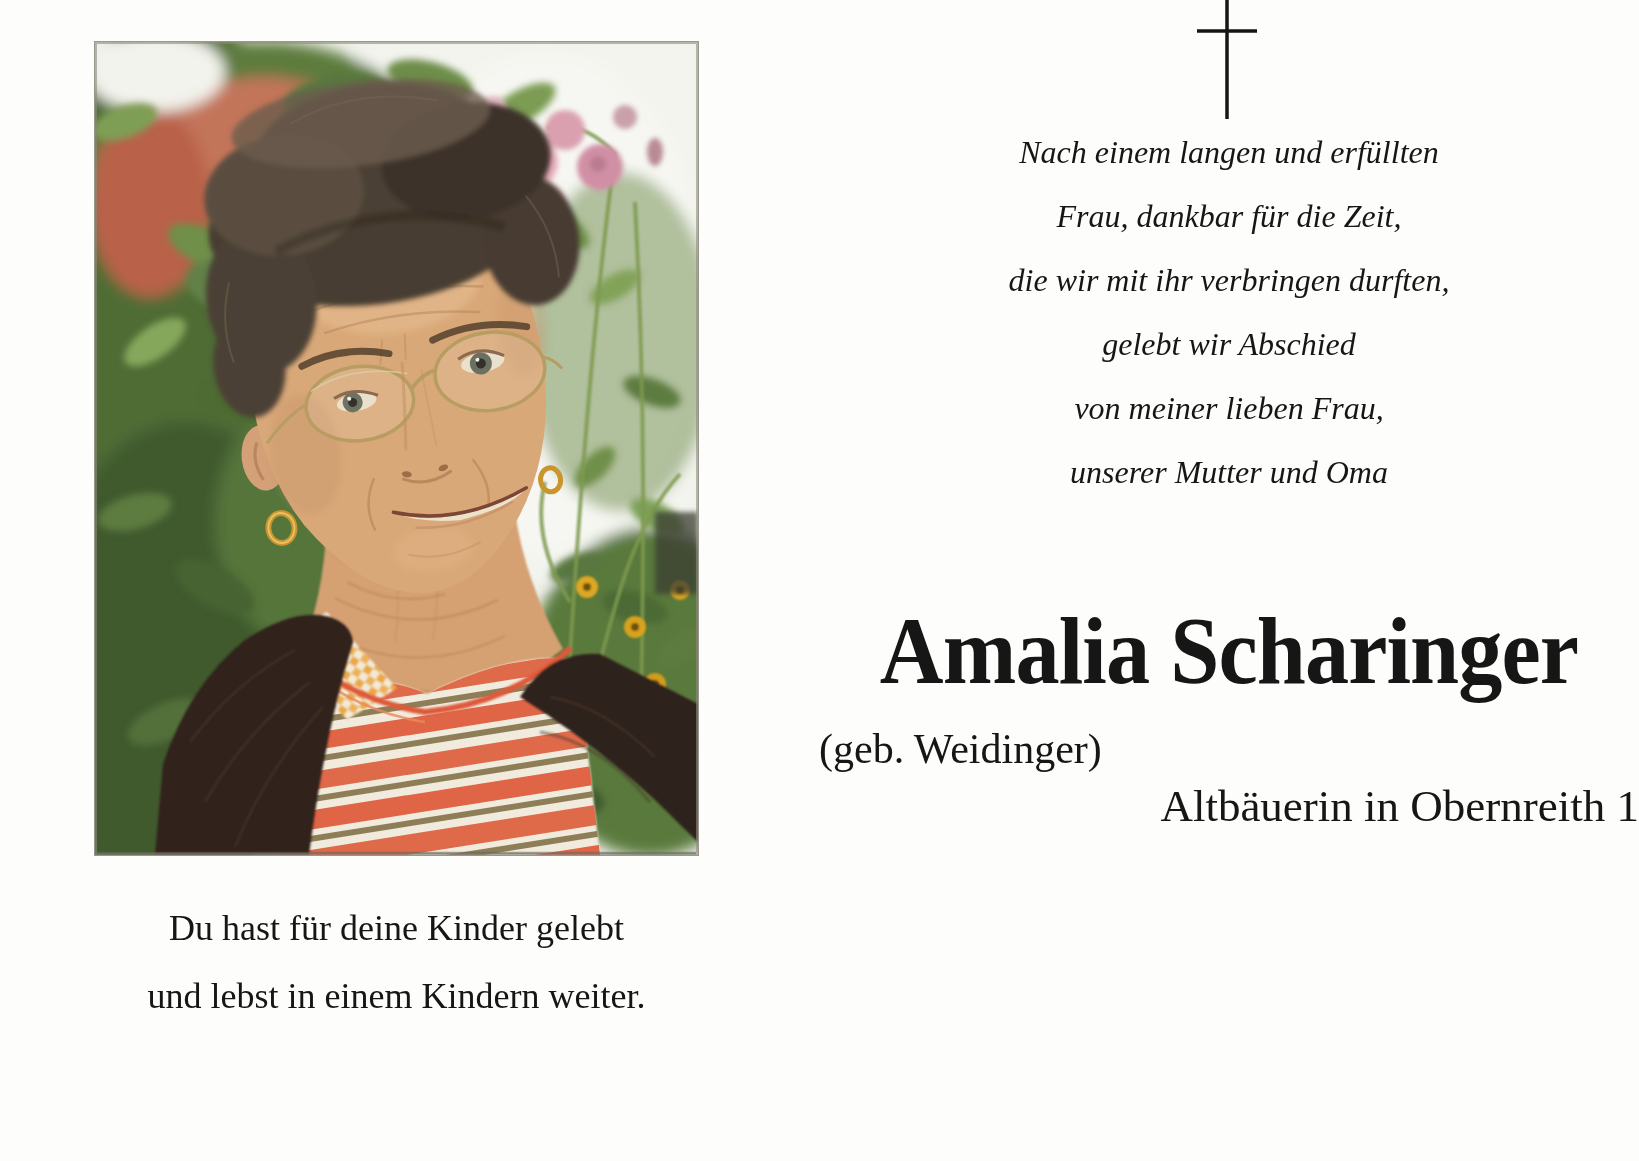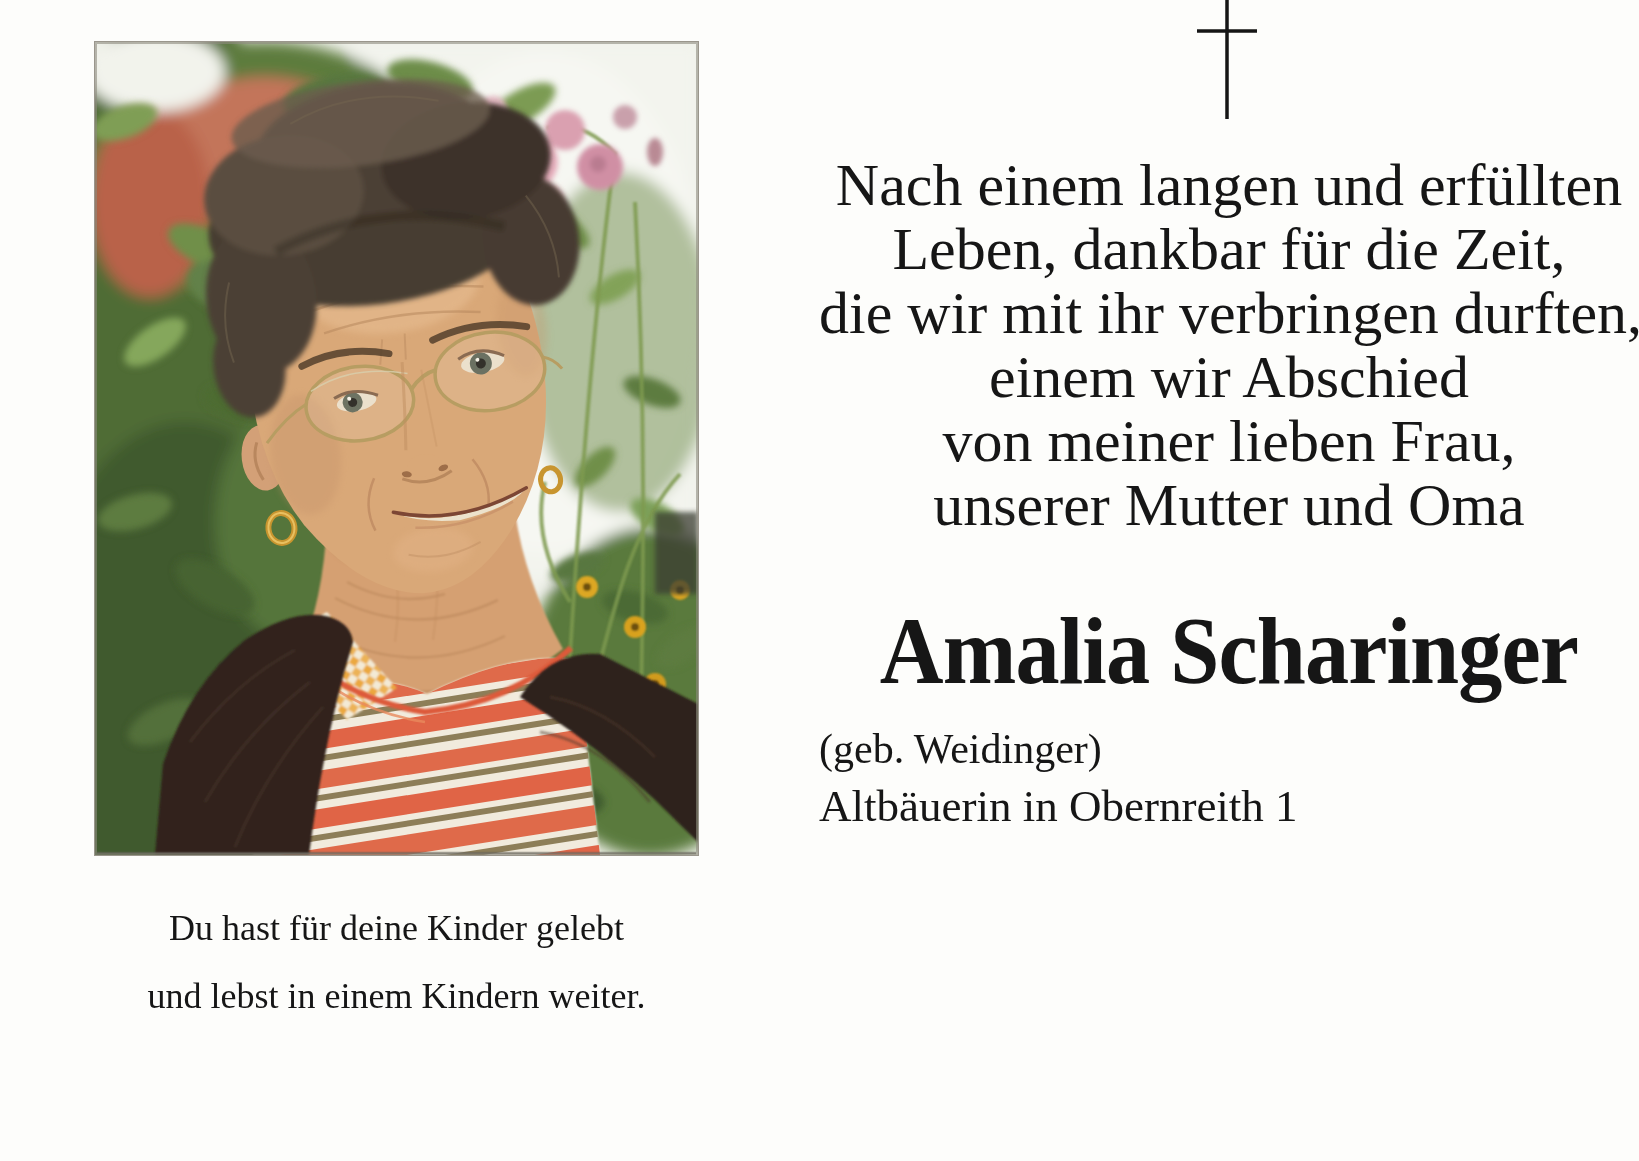--- a/index.html
+++ b/index.html
@@ -12,35 +12,35 @@
     position:absolute; left:95px; top:42px; width:603px; height:813px;
     margin:0; outline:1px solid #9a968c; background:#eef0e8;
   }
   .photo svg{display:block; width:100%; height:100%;}
   .epitaph{
     position:absolute; left:95px; top:894px; width:603px;
     text-align:center; font-size:36px; line-height:68px; white-space:nowrap;
   }
   .cross{ position:absolute; left:1195px; top:0; width:64px; height:122px; }
   .intro{
-    position:absolute; left:819px; top:153px; width:820px;
-    text-align:center; font-size:60px; line-height:64px; white-space:nowrap;
+    position:absolute; left:819px; top:120px; width:820px;
+    text-align:center; font-size:32px; line-height:64px; white-space:nowrap;font-style:italic;
   }
   .name{
     position:absolute; left:819px; top:592px; width:820px; margin:0;
     text-align:center; font-size:95px; font-weight:700; line-height:118px;
     letter-spacing:-1px; transform:scaleX(0.93); white-space:nowrap;
   }
   .birth-name{
     position:absolute; left:819px; top:724px; width:820px;
     font-size:42px; line-height:50px; white-space:nowrap;
   }
   .residence{
     position:absolute; left:819px; top:780px; width:820px;
-    text-align:left; font-size:45px; line-height:52px; white-space:nowrap;
+    text-align:right; font-size:45px; line-height:52px; white-space:nowrap;
   }
   .death{
     position:absolute; left:819px; top:901px; width:820px;
     text-align:center; font-size:46px; line-height:62px; white-space:nowrap;
   }
 </style>
 </head>
 <body>
 
 <div class="page">
@@ -288,23 +288,23 @@
 
   <div class="cross">
     <svg viewBox="0 0 64 122" width="64" height="122" aria-hidden="true">
       <line x1="32" y1="0" x2="32" y2="119" stroke="#151515" stroke-width="3.5"></line>
       <line x1="2" y1="31" x2="62" y2="31" stroke="#151515" stroke-width="3.5"></line>
     </svg>
   </div>
 
   <div class="intro">
     <div>Nach einem langen und erfüllten</div>
-    <div>Leben, dankbar für die Zeit,</div>
+    <div>Frau, dankbar für die Zeit,</div>
     <div>die wir mit ihr verbringen durften,</div>
-    <div>einem wir Abschied</div>
+    <div>gelebt wir Abschied</div>
     <div>von meiner lieben Frau,</div>
     <div>unserer Mutter und Oma</div>
   </div>
 
   <h1 class="name">Amalia Scharinger</h1>
 
   <div class="birth-name">(geb. Weidinger)</div>
 
   <div class="residence">Altbäuerin in Obernreith 1</div>
 

